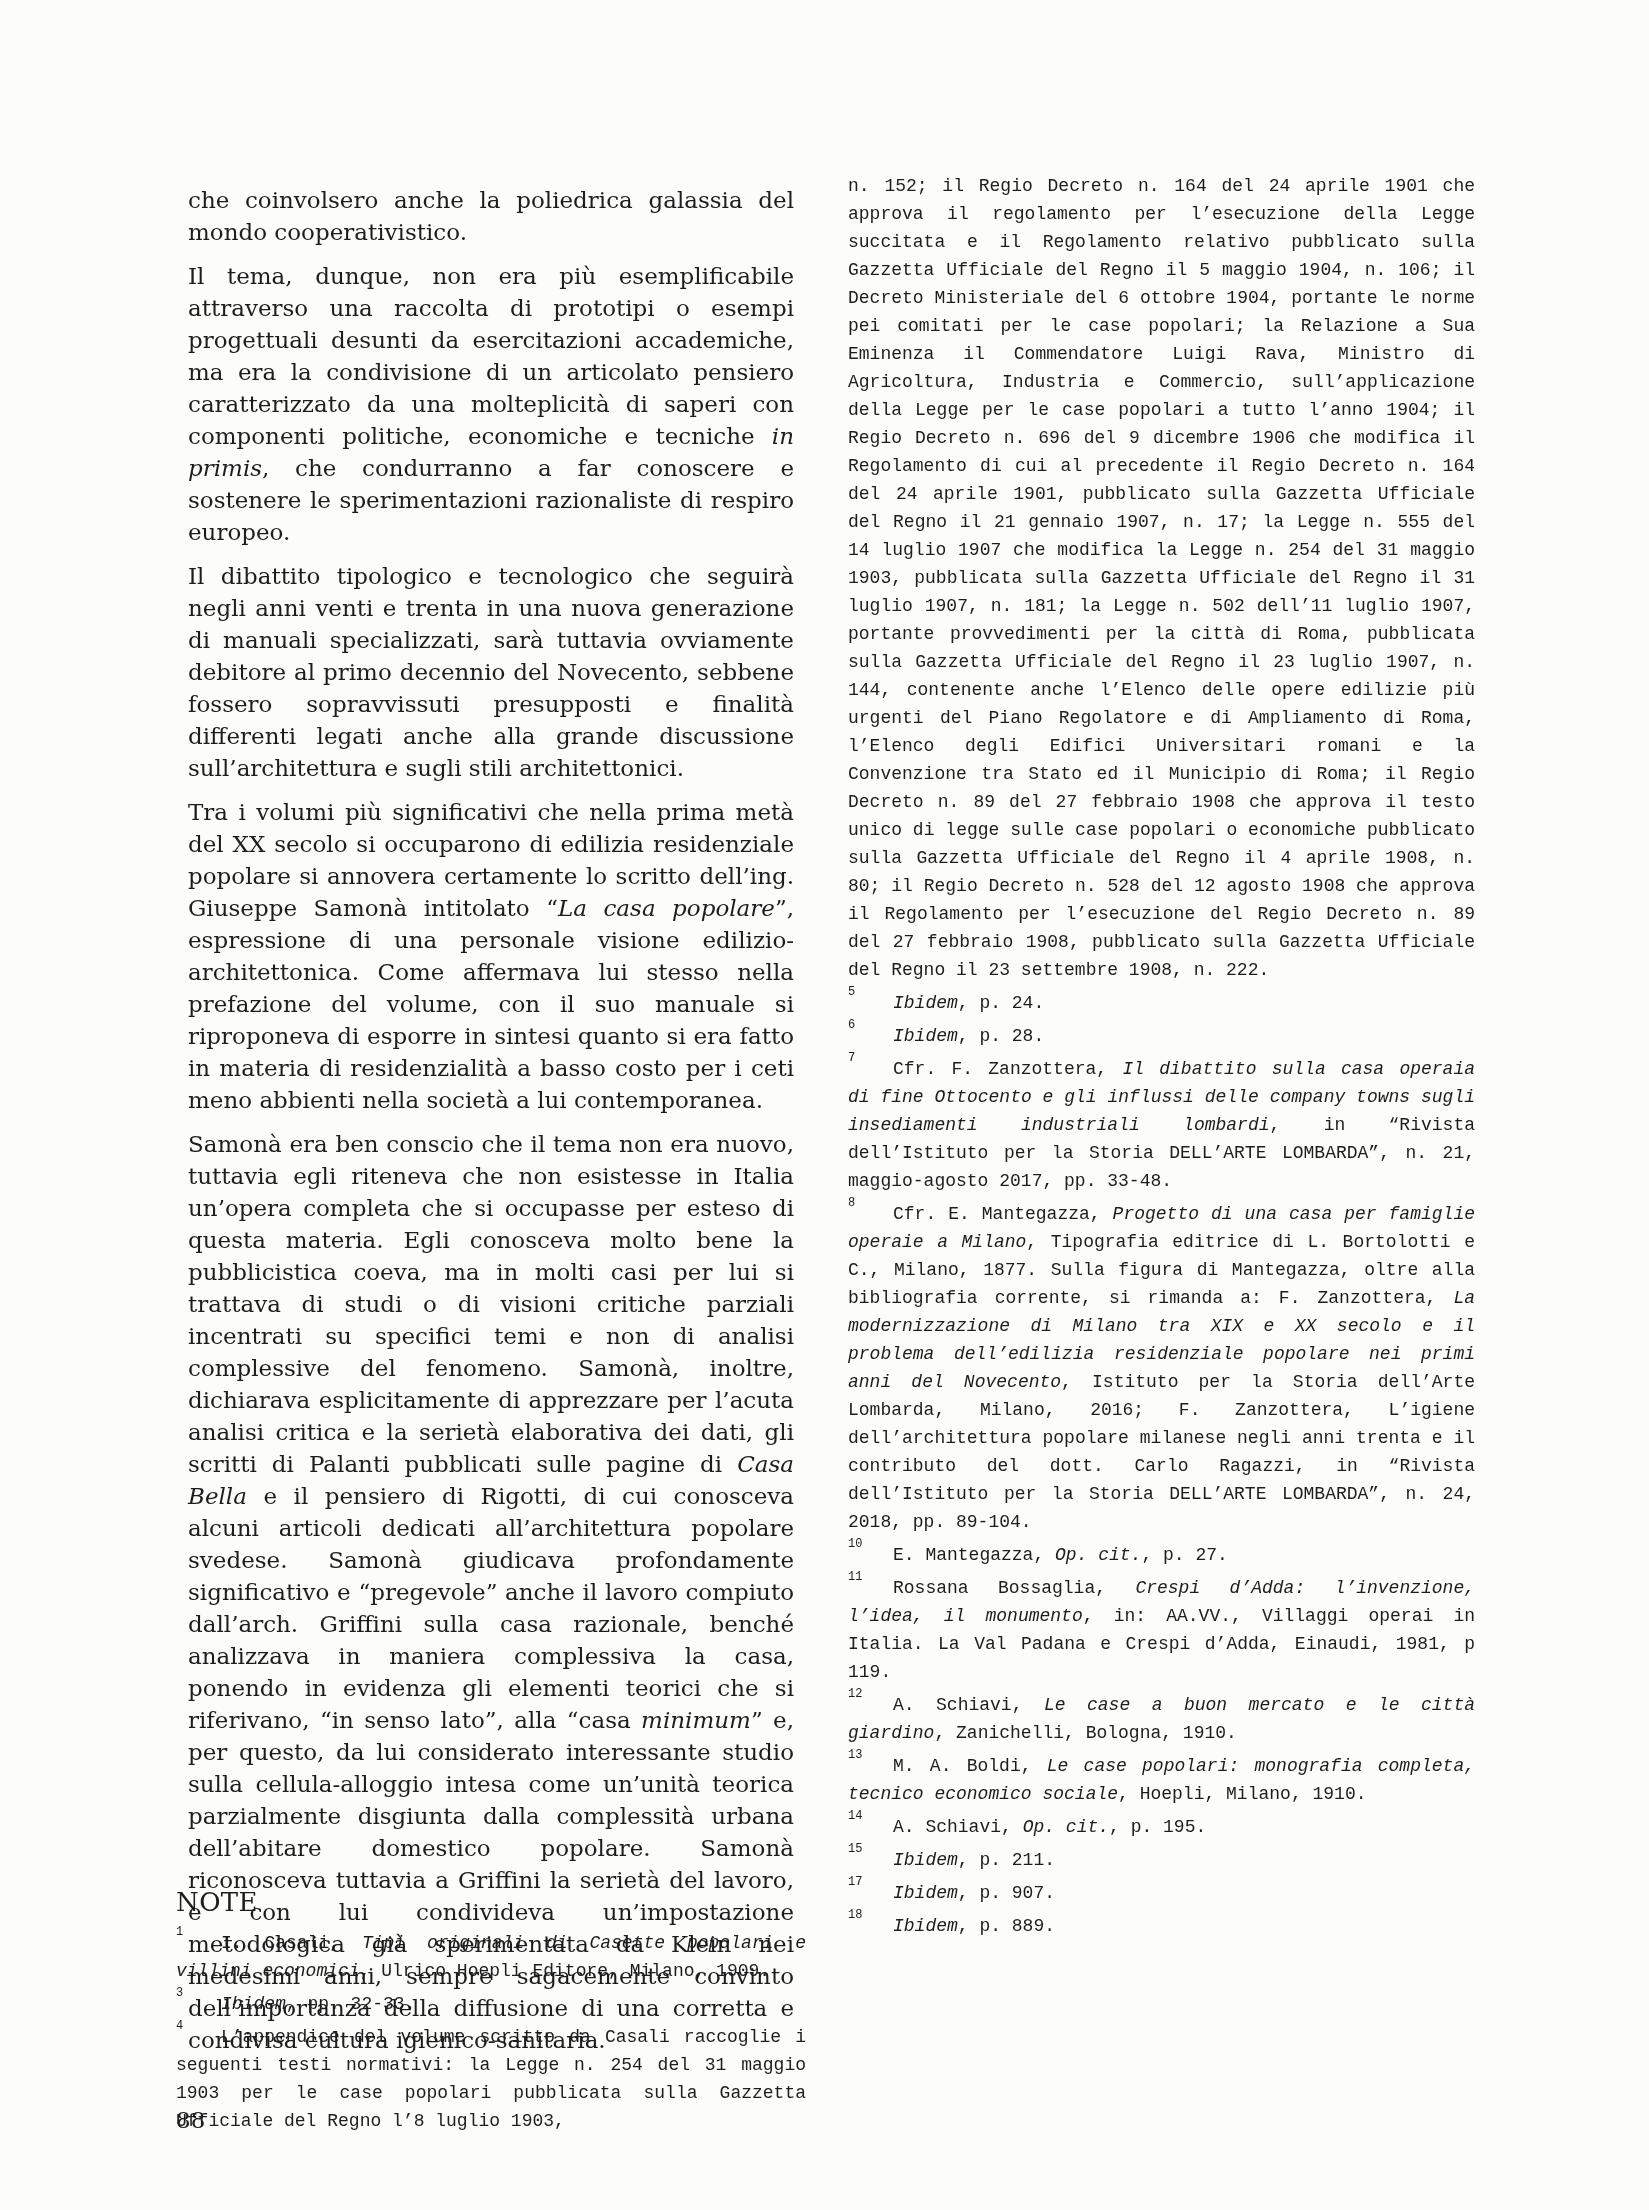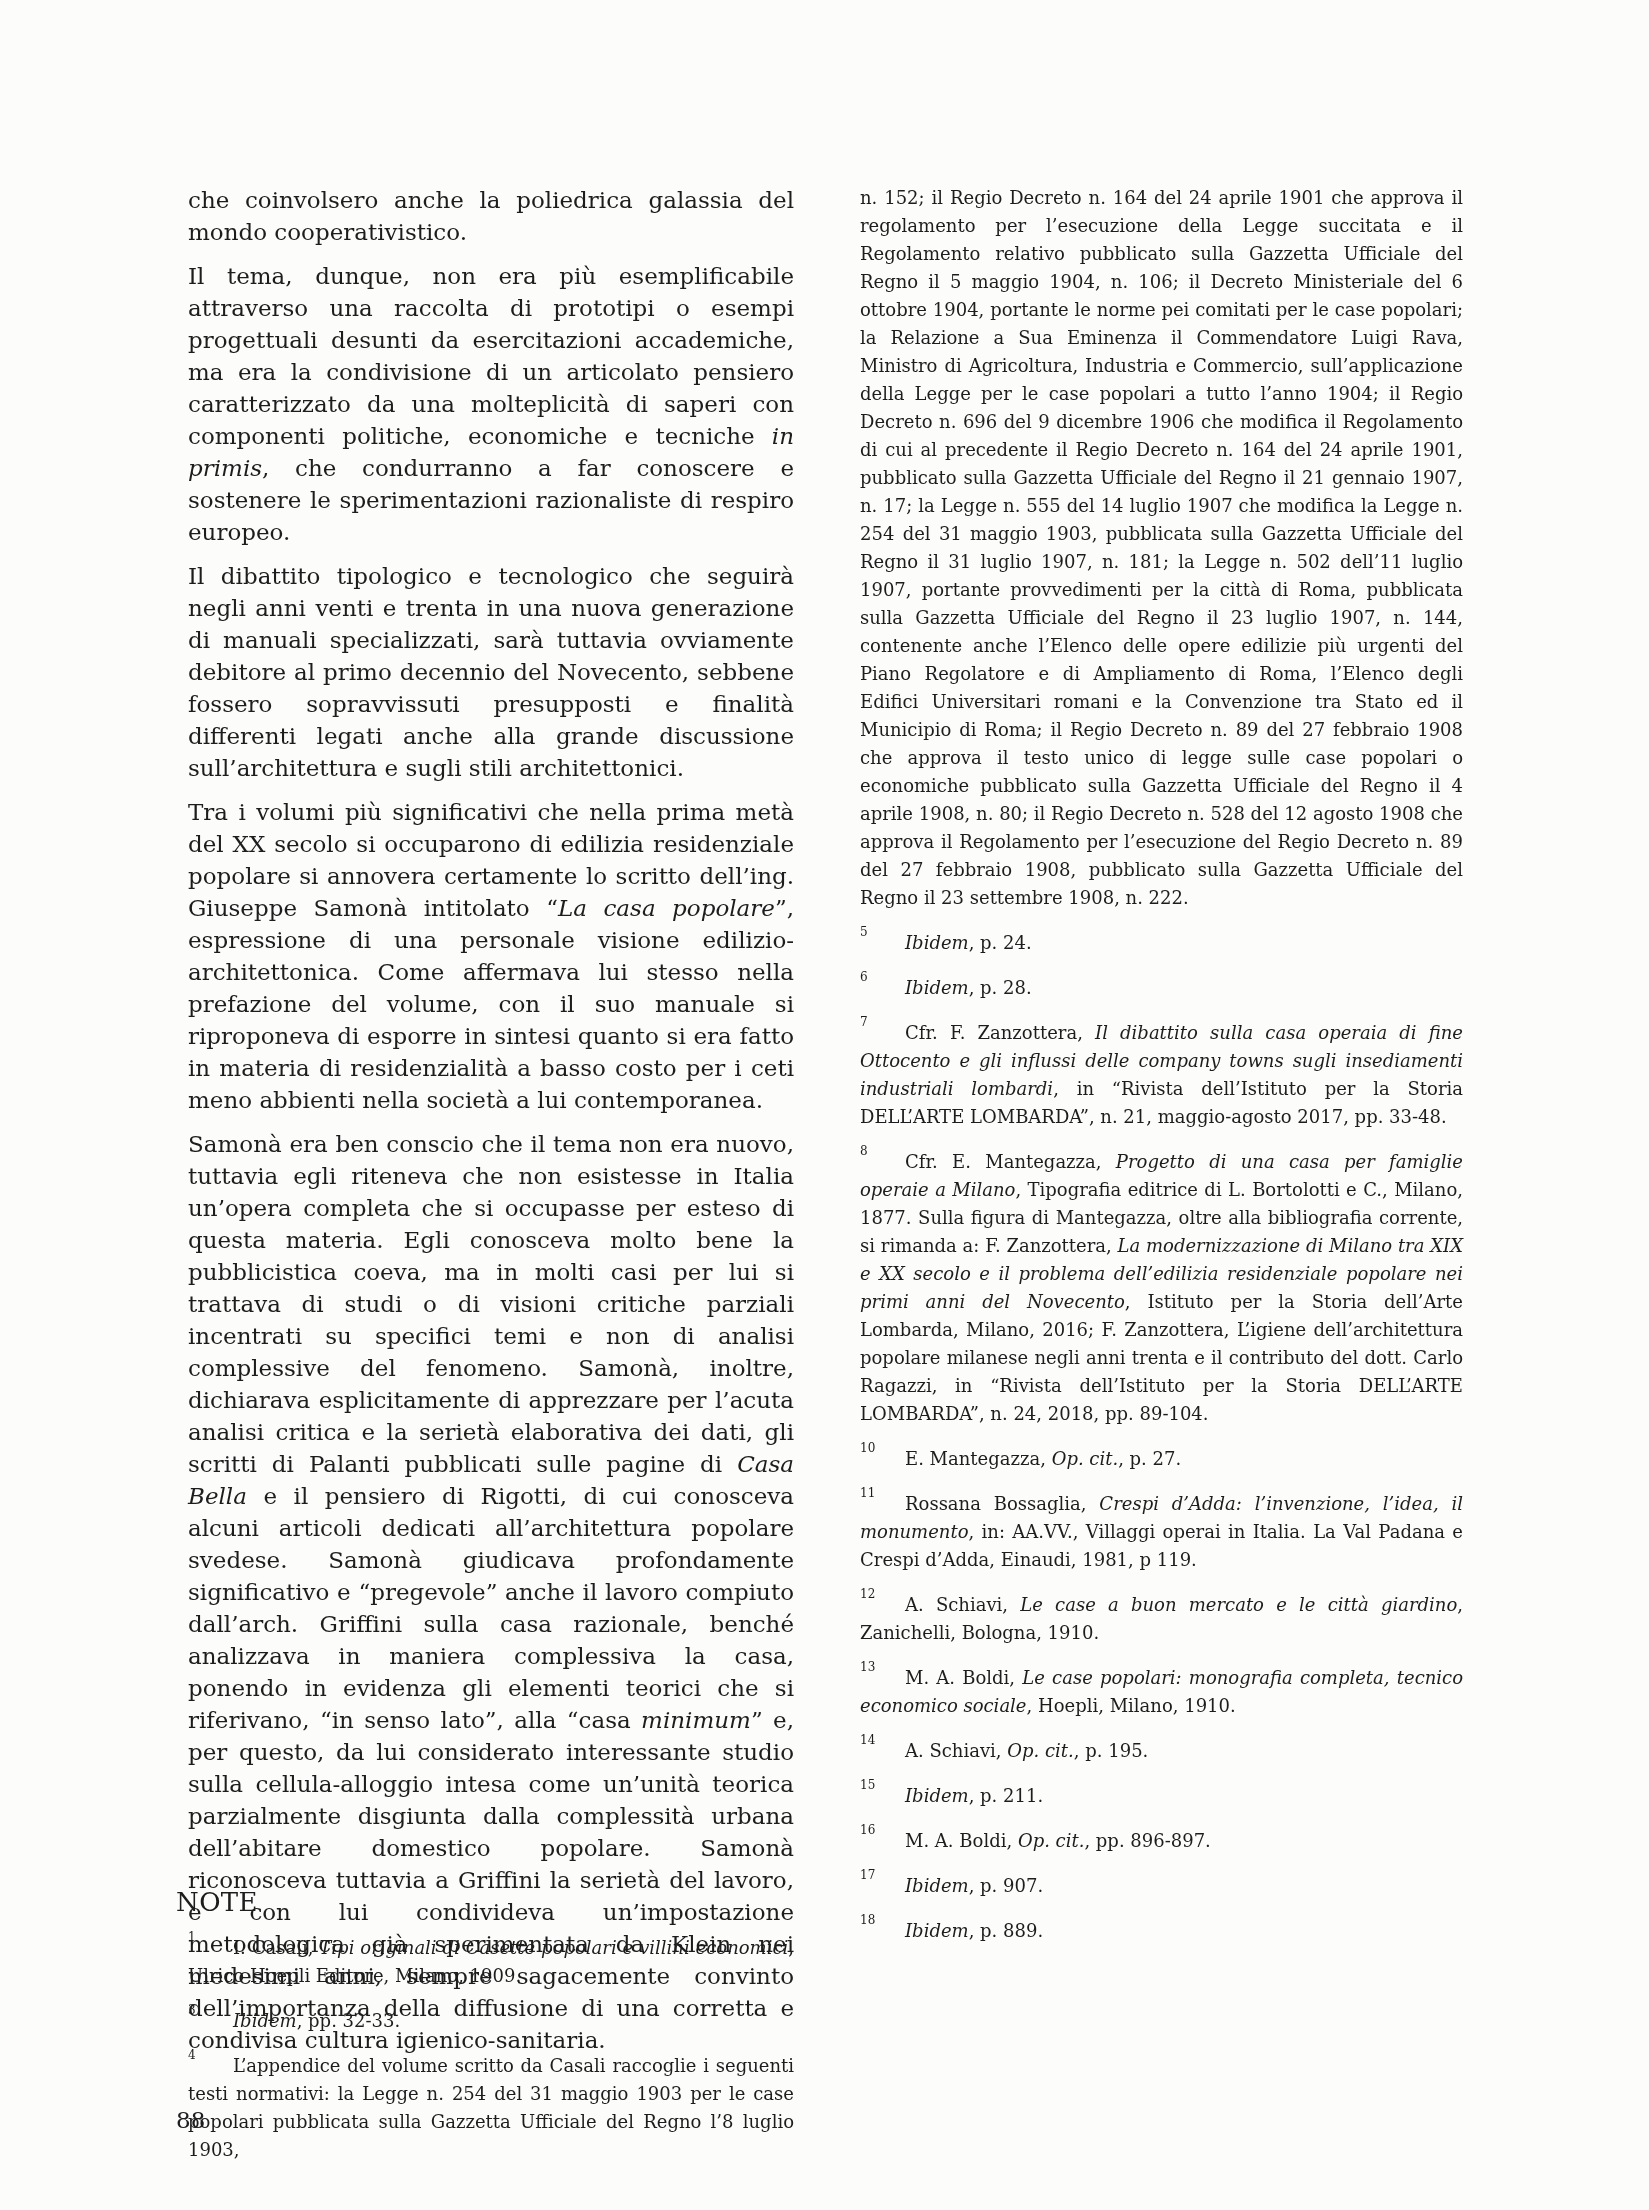--- a/index.html
+++ b/index.html
@@ -22,24 +22,25 @@
   }
   .notes-left{position:absolute;left:176px;top:1887px;width:630px;}
   .notes-title{
     margin:0 0 7.1px 0;
     font-size:26px;
     line-height:30px;
     font-weight:400;
     letter-spacing:0.4px;
   }
   .note{
-    margin:12px;
+    margin:0;
     text-align:justify;
     font-size:18px;
     line-height:28px;
+    font-family:Liberation Mono, monospace;
   }
   .fn-num{
     display:inline-block;
     width:45px;
     font-size:12px;
     transform:translateY(-6.2px);
   }
   .notes-right{position:absolute;left:848px;top:172px;width:627px;}
   .page-number{
     position:absolute;
@@ -75,20 +76,19 @@
       <p class="note"><sup class="fn-num">5</sup><i>Ibidem</i>, p. 24.</p>
       <p class="note"><sup class="fn-num">6</sup><i>Ibidem</i>, p. 28.</p>
       <p class="note"><sup class="fn-num">7</sup>Cfr. F. Zanzottera, <i>Il dibattito sulla casa operaia di fine Ottocento e gli influssi delle company towns sugli insediamenti industriali lombardi</i>, in “Rivista dell’Istituto per la Storia DELL’ARTE LOMBARDA”, n. 21, maggio-agosto 2017, pp. 33-48.</p>
       <p class="note"><sup class="fn-num">8</sup>Cfr. E. Mantegazza, <i>Progetto di una casa per famiglie operaie a Milano</i>, Tipografia editrice di L. Bortolotti e C., Milano, 1877. Sulla figura di Mantegazza, oltre alla bibliografia corrente, si rimanda a: F. Zanzottera, <i>La modernizzazione di Milano tra XIX e XX secolo e il problema dell’edilizia residenziale popolare nei primi anni del Novecento</i>, Istituto per la Storia dell’Arte Lombarda, Milano, 2016; F. Zanzottera, L’igiene dell’architettura popolare milanese negli anni trenta e il contributo del dott. Carlo Ragazzi, in “Rivista dell’Istituto per la Storia DELL’ARTE LOMBARDA”, n. 24, 2018, pp. 89-104.</p>
       <p class="note"><sup class="fn-num">10</sup>E. Mantegazza, <i>Op. cit.</i>, p. 27.</p>
       <p class="note"><sup class="fn-num">11</sup>Rossana Bossaglia, <i>Crespi d’Adda: l’invenzione, l’idea, il monumento</i>, in: AA.VV., Villaggi operai in Italia. La Val Padana e Crespi d’Adda, Einaudi, 1981, p 119.</p>
       <p class="note"><sup class="fn-num">12</sup>A. Schiavi, <i>Le case a buon mercato e le città giardino</i>, Zanichelli, Bologna, 1910.</p>
       <p class="note"><sup class="fn-num">13</sup>M. A. Boldi, <i>Le case popolari: monografia completa, tecnico economico sociale</i>, Hoepli, Milano, 1910.</p>
       <p class="note"><sup class="fn-num">14</sup>A. Schiavi, <i>Op. cit.</i>, p. 195.</p>
       <p class="note"><sup class="fn-num">15</sup><i>Ibidem</i>, p. 211.</p>
-      <p class="note"><sup class="fn-num">16</sup>M. A. Boldi, <i>Op. cit.</i>, pp. 896-897.</p>
       <p class="note"><sup class="fn-num">17</sup><i>Ibidem</i>, p. 907.</p>
       <p class="note"><sup class="fn-num">18</sup><i>Ibidem</i>, p. 889.</p>
     </section>
 
   <div class="page-number">88</div>
 </div>
 
 
 </body></html>

